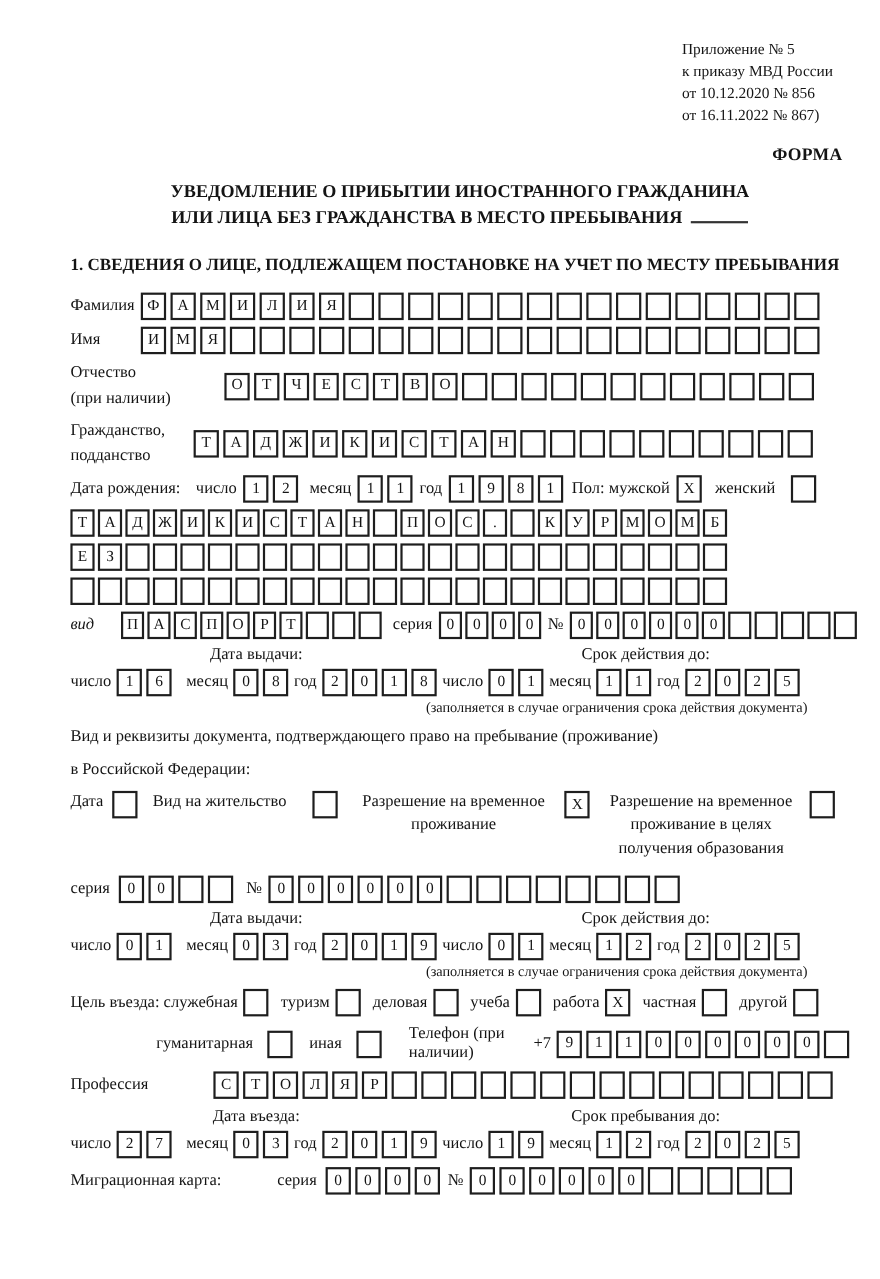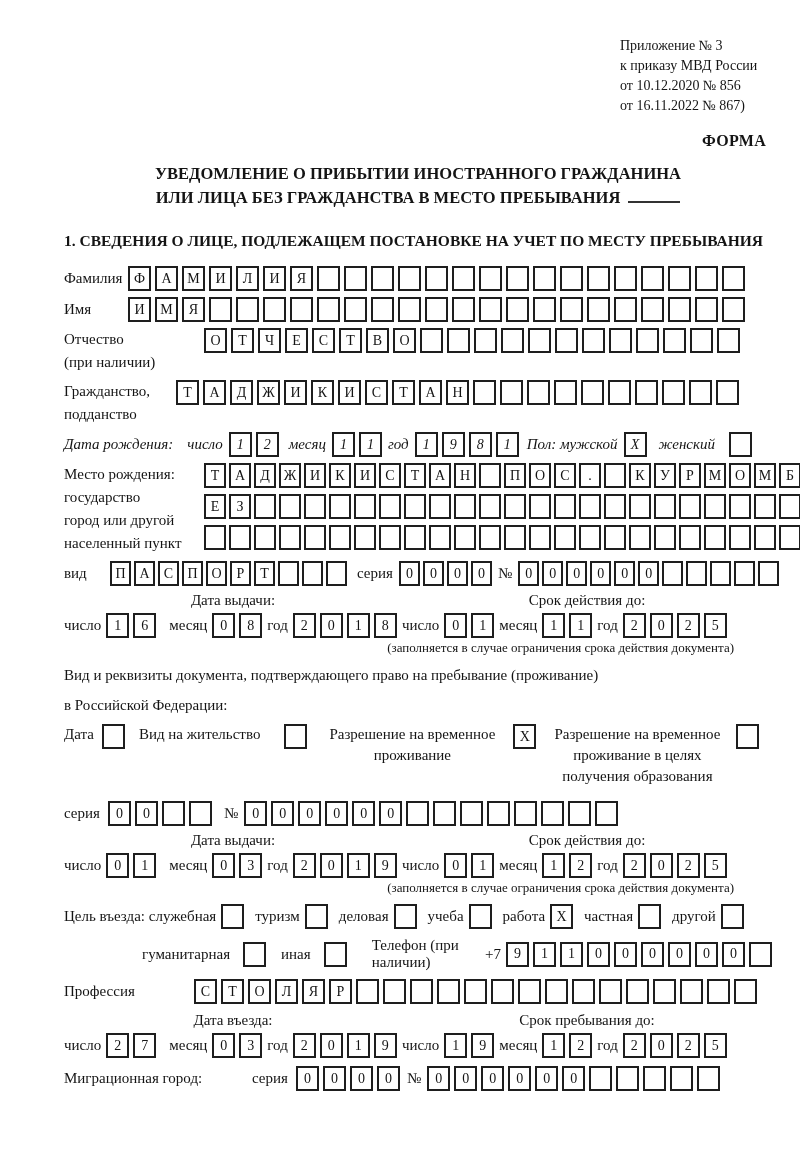--- a/index.html
+++ b/index.html
@@ -11,23 +11,23 @@
     padding:36px 28px 0 64px;
   }
   .appendix { margin-left:556px; font-size:14px; line-height:20px; }
   .appendix .gap { margin-top:6px; }
   .forma { text-align:right; font-weight:bold; font-size:16px; margin-top:16px; padding-right:6px; letter-spacing:.3px; }
   .title { text-align:center; font-weight:bold; font-size:16.5px; line-height:24px; margin-top:12px; }
   .blank-line { display:inline-block; width:52px; height:15px; border-bottom:2px solid #333; margin-left:8px; }
   .sec-heading { font-weight:bold; font-size:15.5px; margin-top:22px; margin-bottom:16px; }
 
   .frow { display:flex; align-items:center; margin-bottom:6px; }
-  .frow.top { align-items:flex-start; }
+  .frow.top { align-items:center; }
   .lbl { flex:none; line-height:23px; }
-  .w64 { width:64px; } .w140 { width:140px; } .w112 { width:112px; } .w46 { width:46px; } .w130 { width:130px; }
+  .w64 { width:64px; } .w140 { width:140px; } .w112 { width:112px; } .w46 { width:46px;font-style:italic; } .w130 { width:130px; }
 
   .boxes { display:flex; gap:4px; flex:none; }
   .box {
     flex:none; width:23px; height:25px; border:2px solid #1e1e1e; background:#fff;
     display:flex; align-items:center; justify-content:center;
     font-size:14px; font-family:"Liberation Serif", serif;
   }
   .narrow { gap:3px; } .narrow .box { width:22px; }
   .xnarrow { gap:3px; } .xnarrow .box { width:21px; }
 
@@ -54,21 +54,21 @@
   .purpose-row { display:flex; align-items:center; gap:5px; margin-bottom:8px; }
   .purpose-row .lbl2 { margin-left:6px; }
   .indent80 { padding-left:78px; }
 </style>
 </head>
 <body>
 
 <div class="page">
 
   <div class="appendix">
-    <div>Приложение № 3</div>
+    <div>Приложение № 5</div>
     <div>к приказу МВД России</div>
     <div>от 10.12.2020 № 856</div>
     <div>от 16.11.2022 № 867)</div>
   </div>
 
   <div class="forma">ФОРМА</div>
 
   <div class="title">
     <div>УВЕДОМЛЕНИЕ О ПРИБЫТИИ ИНОСТРАННОГО ГРАЖДАНИНА</div>
     <div>
@@ -188,21 +188,21 @@
         <div class="box"></div>
         <div class="box"></div>
         <div class="box"></div>
         <div class="box"></div>
         <div class="box"></div>
         <div class="box"></div>
         <div class="box"></div>
       </div>
   </div>
 
-  <div class="frow" style="margin-top:4px;font-style:italic;">
+  <div class="frow" style="margin-top:4px;">
     <span class="lbl">Дата рождения:</span>
     <span class="inline-gap" style="margin-left:14px;">число</span>
     <div class="boxes">
         <div class="box">1</div>
         <div class="box">2</div>
       </div>
     <span class="inline-gap">месяц</span>
     <div class="boxes">
         <div class="box">1</div>
         <div class="box">1</div>
@@ -218,26 +218,20 @@
     <div class="boxes">
         <div class="box">X</div>
       </div>
     <span class="inline-gap" style="margin-left:12px;">женский</span>
     <div class="boxes" style="margin-left:8px;">
         <div class="box"></div>
       </div>
   </div>
 
   <div class="frow top" style="margin-top:6px;">
-    <div class="lbl w140">
-      <div>Место рождения:</div>
-      <div>государство</div>
-      <div>город или другой</div>
-      <div>населенный пункт</div>
-    </div>
     <div class="stack">
       <div class="boxes narrow">
           <div class="box">Т</div>
           <div class="box">А</div>
           <div class="box">Д</div>
           <div class="box">Ж</div>
           <div class="box">И</div>
           <div class="box">К</div>
           <div class="box">И</div>
           <div class="box">С</div>
@@ -635,21 +629,21 @@
             <div class="box">2</div>
             <div class="box">0</div>
             <div class="box">2</div>
             <div class="box">5</div>
           </div>
       </div>
     </div>
   </div>
 
   <div class="frow" style="margin-top:8px;">
-    <div class="lbl" style="width:188px;">Миграционная город:</div>
+    <div class="lbl" style="width:188px;">Миграционная карта:</div>
     <span style="margin-right:8px;">серия</span>
     <div class="boxes">
         <div class="box">0</div>
         <div class="box">0</div>
         <div class="box">0</div>
         <div class="box">0</div>
       </div>
     <span class="inline-gap" style="margin-left:7px;">№</span>
     <div class="boxes">
         <div class="box">0</div>

